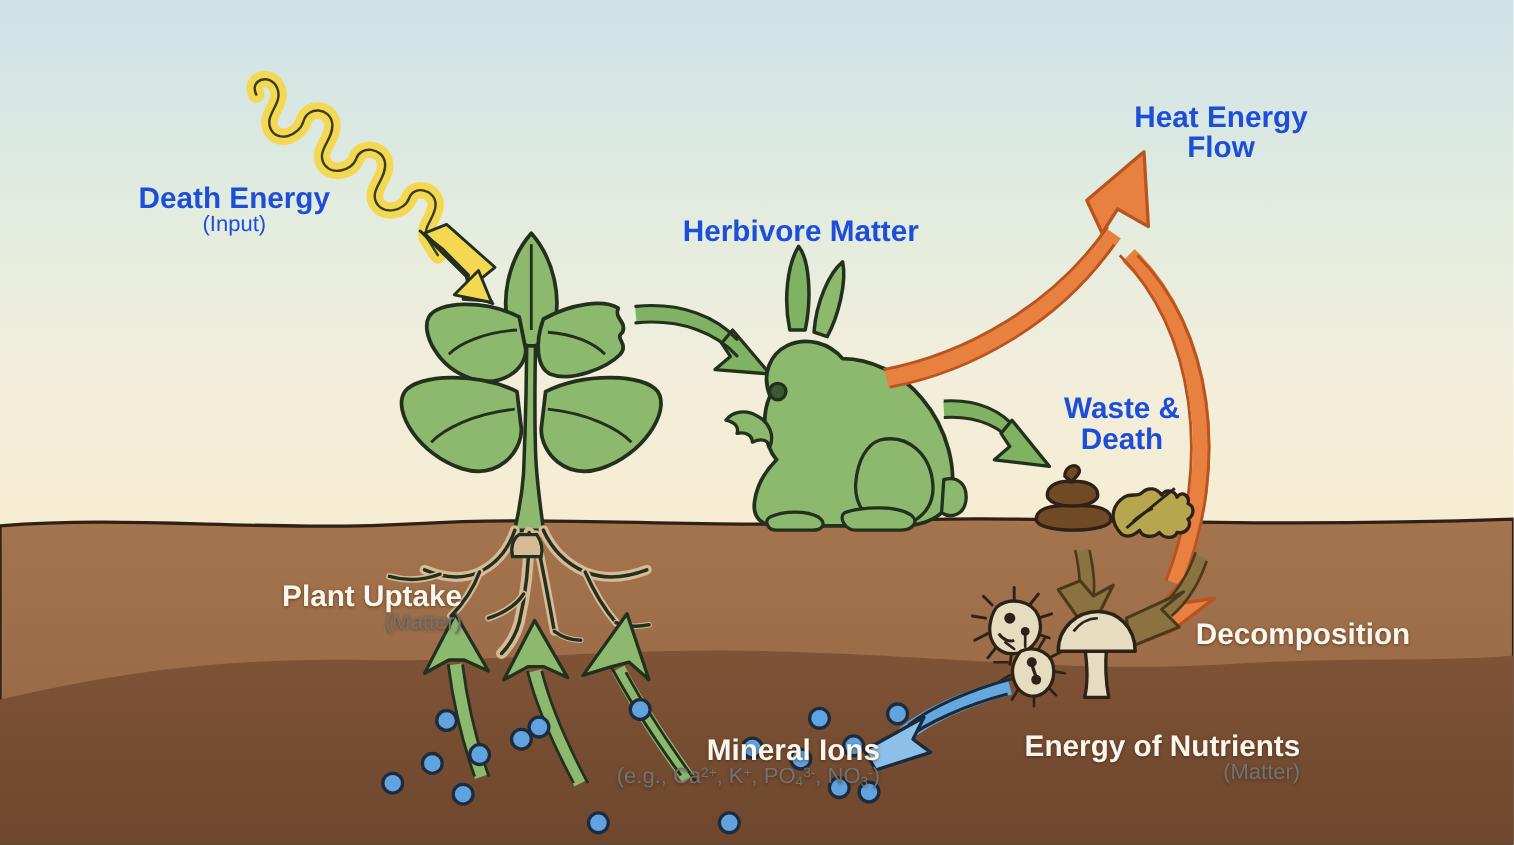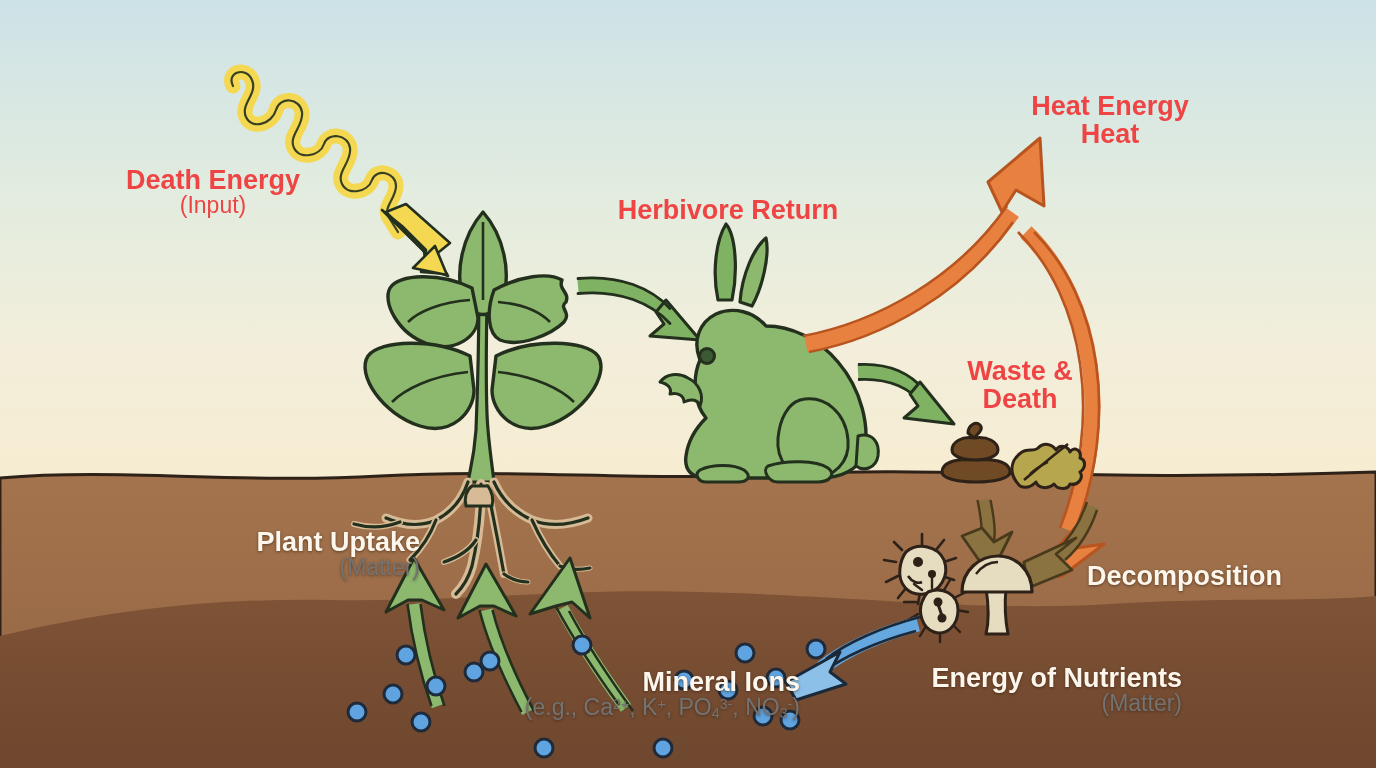--- a/index.html
+++ b/index.html
@@ -28,23 +28,23 @@
     user-select: none;
   }
   .lbl .t1 {
     display: block;
     font-weight: bold;
     font-size: 27px;
   }
   .lbl .t2 {
     display: block;
     font-weight: normal;
-    font-size: 23px;
-  }
-  .dark .t1, .dark .t2 { color: #ef4444; }
+    font-size: 20px;
+  }
+  .dark .t1, .dark .t2 { color: #1d4ed8; }
   .light .t1, .light .t2 {
     color: #fdf6ec;
     text-shadow: 0 1px 3px rgba(40,22,8,.55);
     text-align: right;
   }
   .light .t2 { color: #737373; }
   sub { font-size: 0.62em; vertical-align: -0.22em; }
   sup { font-size: 0.62em; vertical-align: 0.42em; }
 </style>
 </head>
@@ -324,26 +324,26 @@
     </g>
 
   </svg>
 
   <div class="lbl dark" style="left:78px; top:166px; width:270px;">
     <span class="t1">Death Energy</span>
     <span class="t2">(Input)</span>
   </div>
 
   <div class="lbl dark" style="left:548px; top:196px; width:360px;">
-    <span class="t1">Herbivore Return</span>
+    <span class="t1">Herbivore Matter</span>
   </div>
 
   <div class="lbl dark" style="left:975px; top:92px; width:270px;">
     <span class="t1">Heat Energy</span>
-    <span class="t1">Heat</span>
+    <span class="t1">Flow</span>
   </div>
 
   <div class="lbl light" style="left:1072px; top:562px; width:210px; text-align:left;">
     <span class="t1">Decomposition</span>
   </div>
 
   <div class="lbl dark" style="left:920px; top:357px; width:200px;">
     <span class="t1">Waste &amp;</span>
     <span class="t1">Death</span>
   </div>

